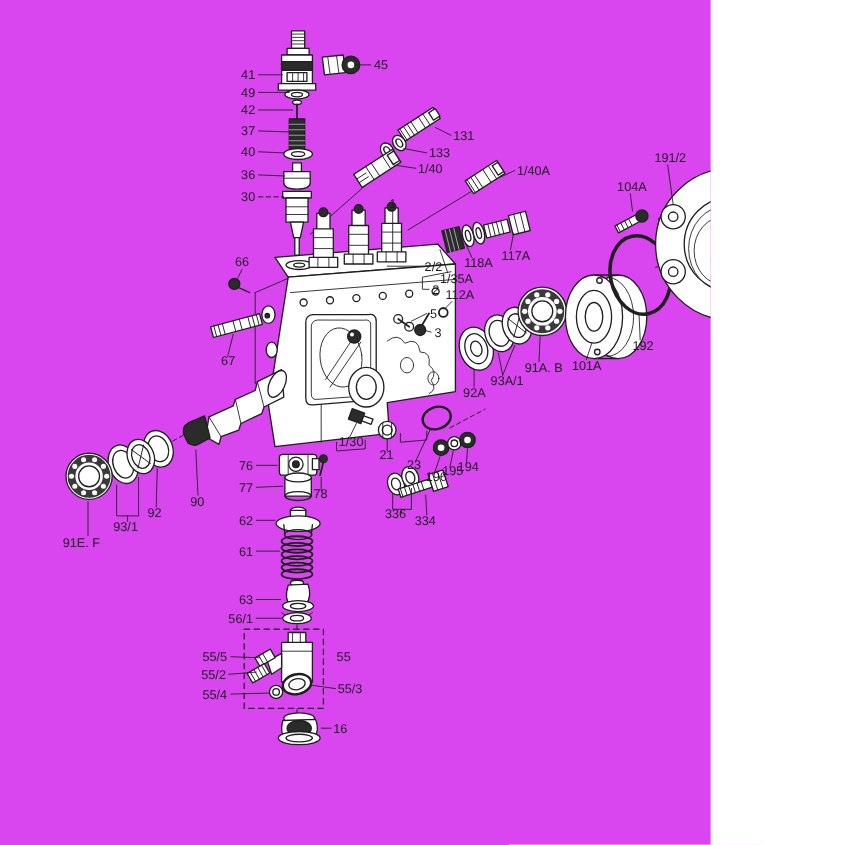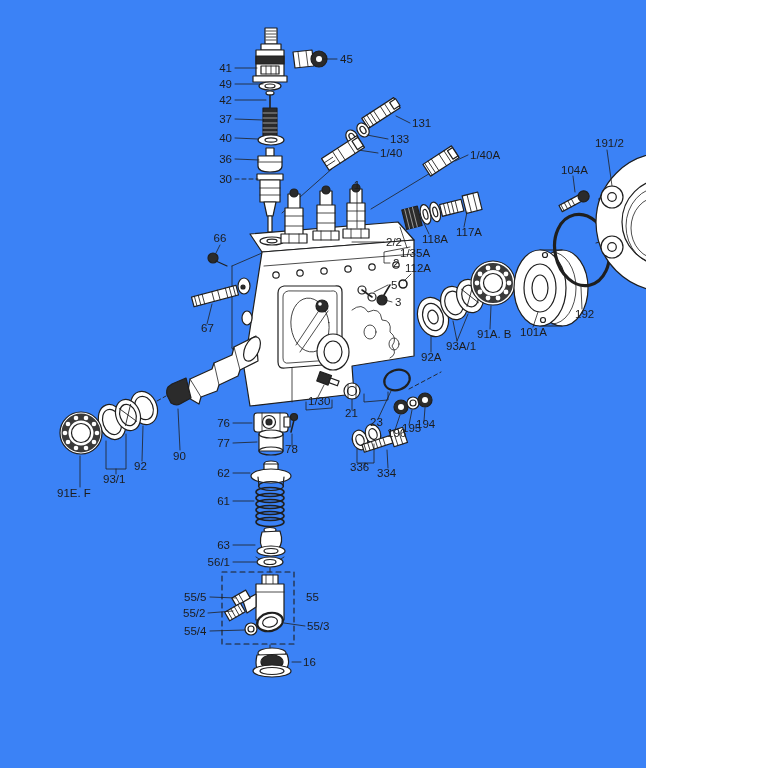--- a/index.html
+++ b/index.html
@@ -1,16 +1,16 @@
 <!DOCTYPE html>
 <html><head>
 <meta charset="utf-8">
 <style>
   html,body{margin:0;padding:0;background:#fff;}
-  .canvas{position:relative;width:646px;height:768px;background:#3b82f6;overflow:hidden;
+  .canvas{position:relative;width:646px;height:768px;background:#d946ef;overflow:hidden;
           font-family:"Liberation Sans", sans-serif;}
   svg{display:block;}
   .art{stroke:#1f1f1f;stroke-width:1.2;fill:none;stroke-linecap:round;stroke-linejoin:round;}
   .wf{fill:#ffffff;}
   .df{fill:#2b2b2b;}
   .thin{stroke-width:0.8;}
   .med{stroke-width:1.6;}
   .oring{stroke-width:3.2;}
   .ring2{stroke-width:2.2;}
   .brg{stroke:#3a3a3a;stroke-width:7;}

